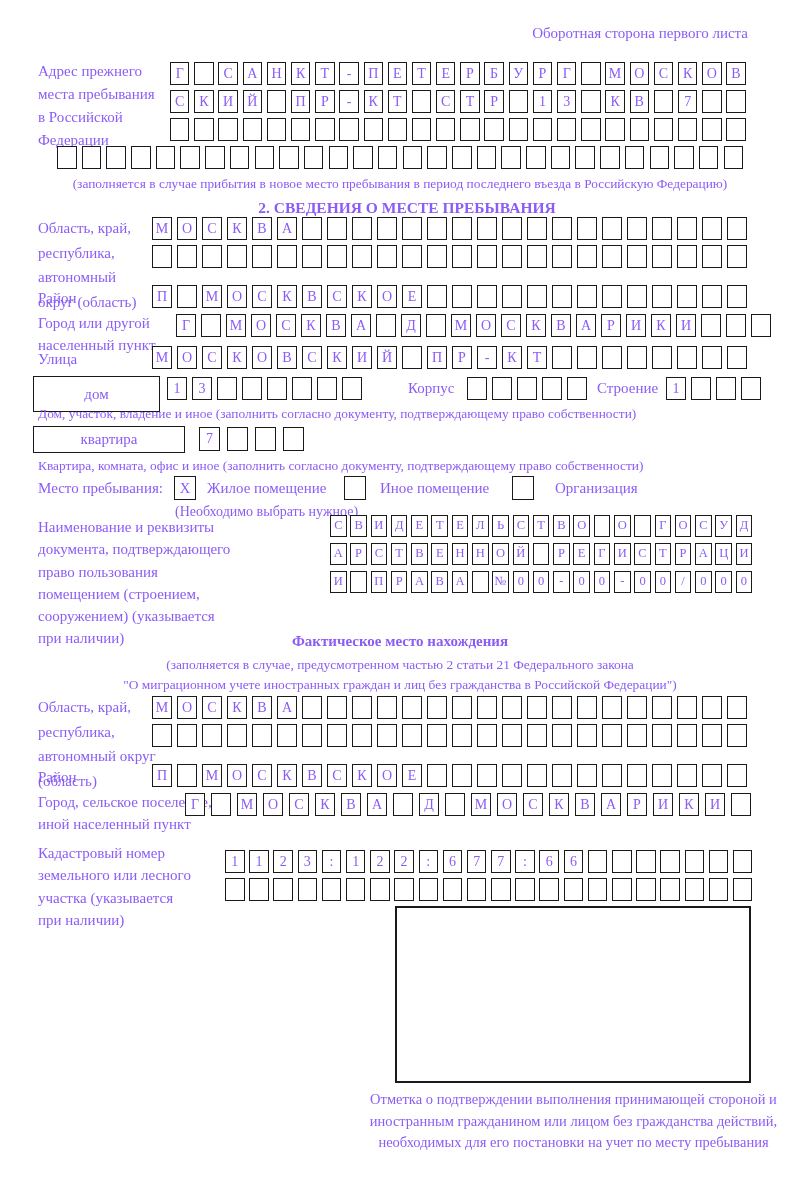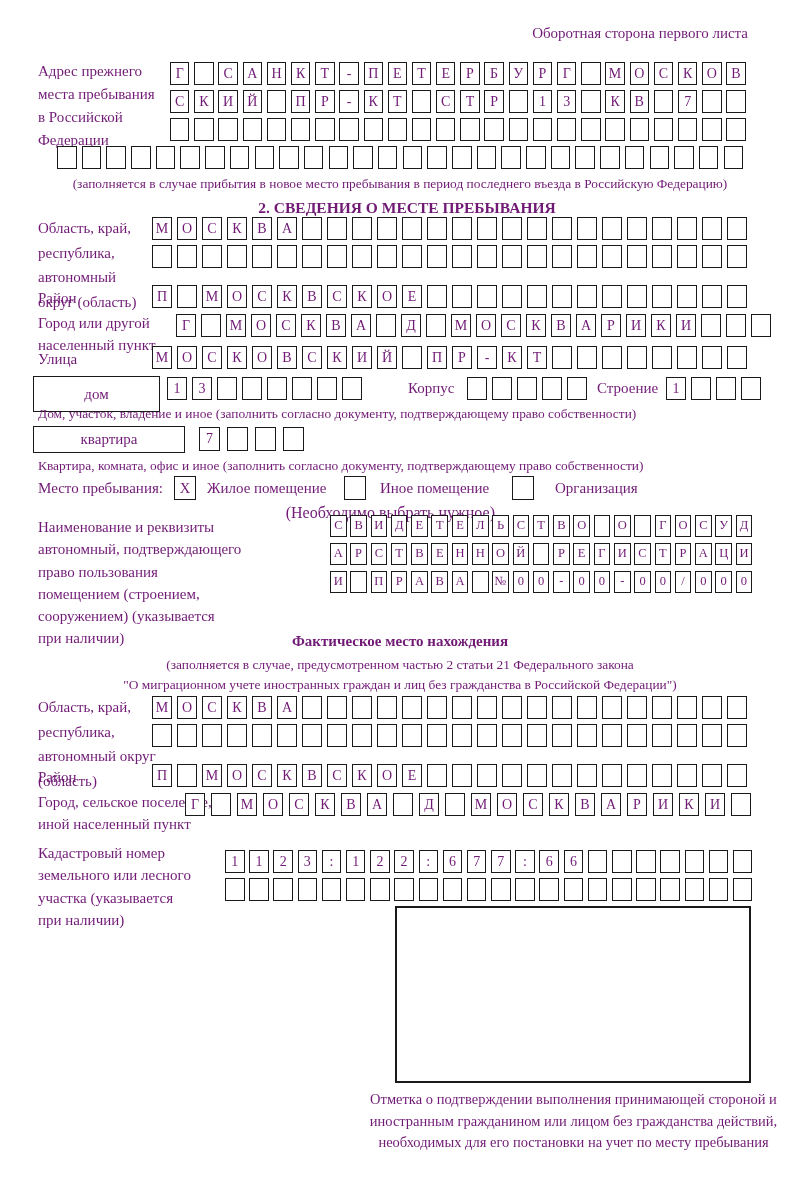--- a/index.html
+++ b/index.html
@@ -1,17 +1,17 @@
 <!DOCTYPE html>
 <html><head>
 <meta charset="utf-8">
 <style>
   html,body{margin:0;padding:0;background:#fff;}
   #form{position:relative;width:800px;height:1180px;background:#ffffff;
-        font-family:"Liberation Serif", serif;color:#701a75;overflow:hidden;}
+        font-family:"Liberation Serif", serif;color:#8b5cf6;overflow:hidden;}
   .lbl{position:absolute;font-size:15px;line-height:23px;}
   .cap{position:absolute;font-size:13.4px;}
   .center{left:0;width:100%;text-align:center;}
   .bold{font-weight:bold;}
   .cells{position:absolute;display:flex;gap:4.8px;}
   .cell{width:19.4px;height:23px;border:1.8px solid #1a1a1a;box-sizing:border-box;
         display:flex;align-items:center;justify-content:center;
         font-size:14px;background:#fff;flex-shrink:0;}
   .gapB{gap:5px;} .gapB .cell{width:20px;}
   .gapF{gap:5.2px;} .gapF .cell{width:19.5px;}
@@ -334,25 +334,25 @@
     </div>
   <div class="cap" style="left:38px;top:458px;">Квартира, комната, офис и иное (заполнить согласно документу, подтверждающему право собственности)</div>
 
   <div class="lbl" style="left:38px;top:477px;">Место пребывания:</div>
   <div class="checkbox" style="left:174px;top:476px;">X</div>
   <div class="lbl" style="left:207px;top:477px;">Жилое помещение</div>
   <div class="checkbox" style="left:344px;top:476px;"></div>
   <div class="lbl" style="left:380px;top:477px;">Иное помещение</div>
   <div class="checkbox" style="left:512px;top:476px;"></div>
   <div class="lbl" style="left:555px;top:477px;">Организация</div>
-  <div class="cap" style="left:175px;top:504px;width:320px;text-align:right;font-size:16px;">(Необходимо выбрать нужное)</div>
+  <div class="cap" style="left:175px;top:504px;width:320px;text-align:left;font-size:14px;">(Необходимо выбрать нужное)</div>
 
   <div class="lbl" style="left:38px;top:516px;line-height:22.3px;">
       <div>Наименование и реквизиты</div>
-      <div>автономный, подтверждающего</div>
+      <div>документа, подтверждающего</div>
       <div>право пользования</div>
       <div>помещением (строением,</div>
       <div>сооружением) (указывается</div>
       <div>при наличии)</div>
     </div>
   <div class="cells small" style="left:330px;top:515px;">
       <div class="cell">С</div>
       <div class="cell">В</div>
       <div class="cell">И</div>
       <div class="cell">Д</div>

